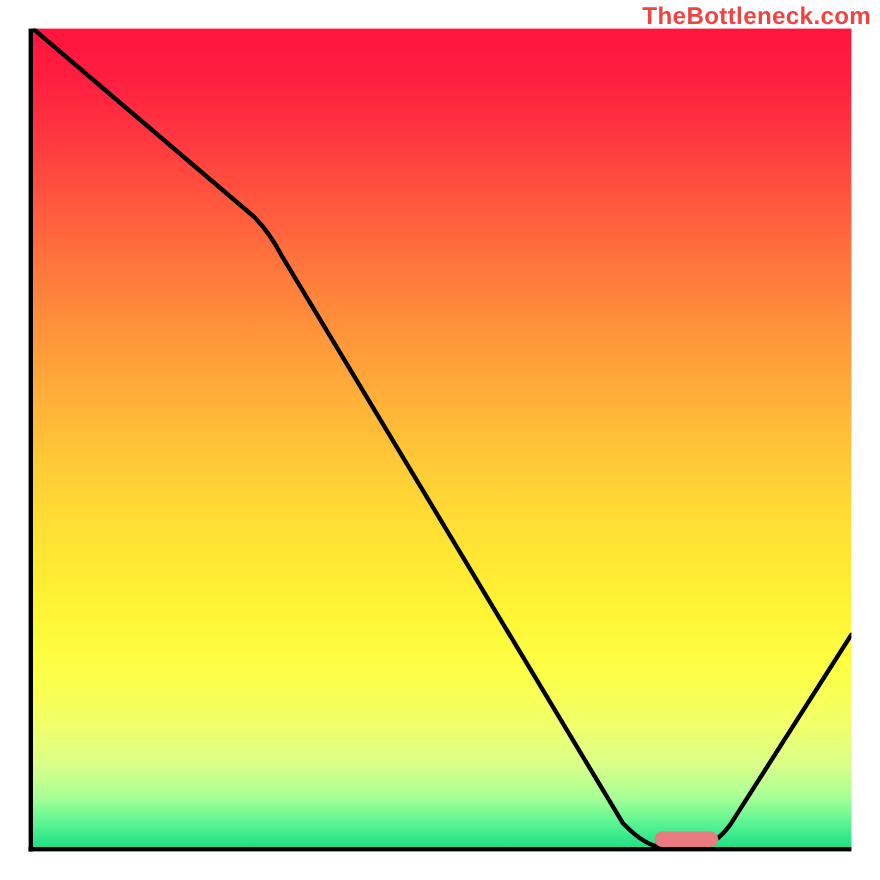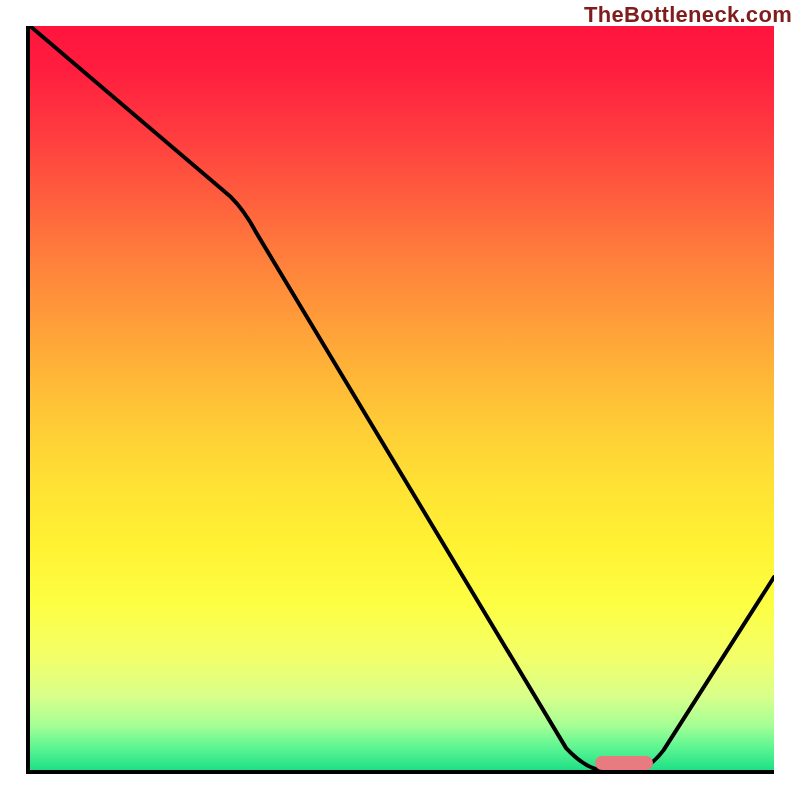--- a/index.html
+++ b/index.html
@@ -1,18 +1,18 @@
 <!DOCTYPE html>
 <html><head>
 <meta charset="utf-8">
 <style>
   * { margin: 0; padding: 0; box-sizing: border-box; }
   html, body { width: 800px; height: 800px; background: #ffffff; font-family: Arial, sans-serif; }
   .container { position: relative; width: 800px; height: 800px; }
-  .watermark { position: absolute; top: 2px; right: 8px; font-size: 22px; font-weight: bold; color: #7f1d1d; letter-spacing: 0.3px; }
+  .watermark { position: absolute; top: 2px; right: 8px; font-size: 22px; font-weight: bold; color: #ef4444; letter-spacing: 0.3px; }
   .plot-area {
     position: absolute;
     left: 26px;
     top: 26px;
     width: 748px;
     height: 748px;
     border: 4px solid #000000;
     border-top: none;
     border-right: none;
     background: linear-gradient(to bottom,

